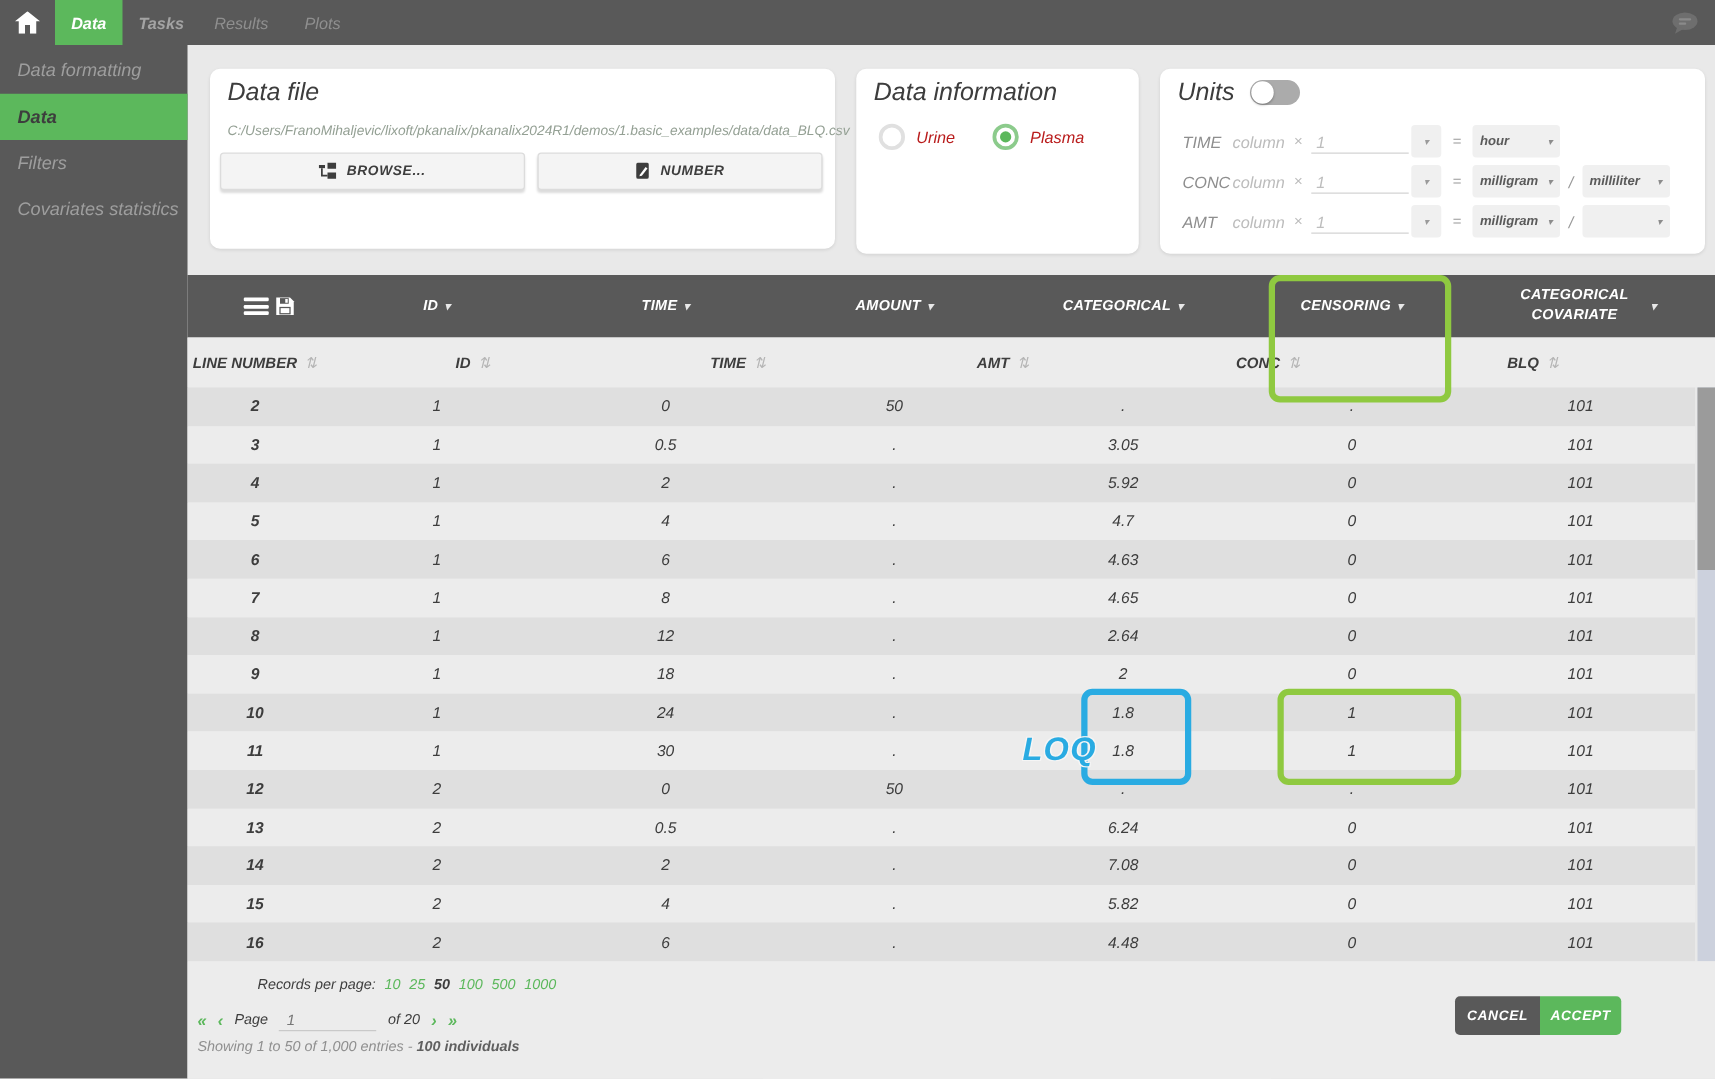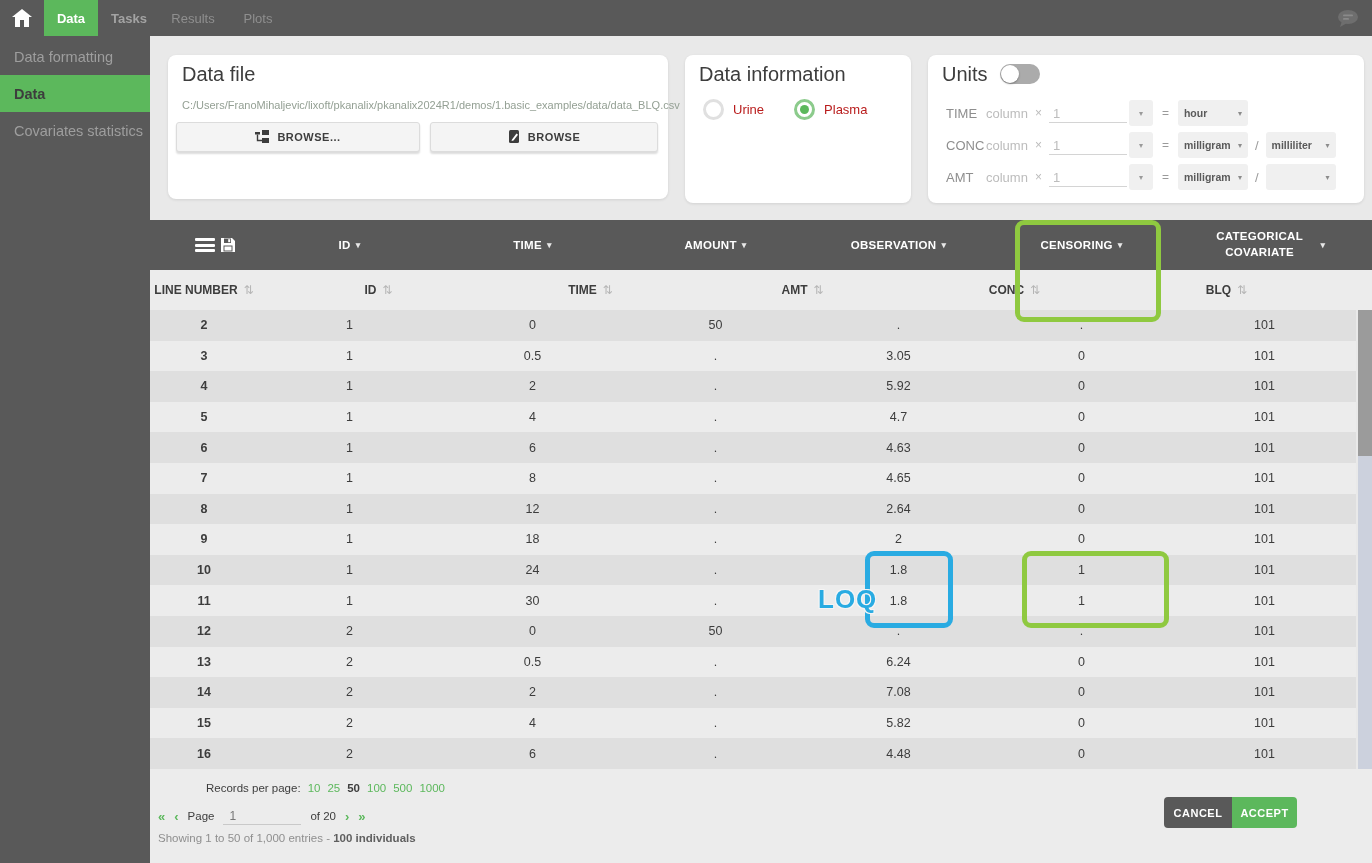--- a/index.html
+++ b/index.html
@@ -1,16 +1,16 @@
 <!DOCTYPE html>
 <html><head>
 <meta charset="utf-8">
 <style>
   html,body{margin:0;padding:0;background:#e9e9e9;font-family:"Liberation Sans",sans-serif;}
-  #app{position:relative;width:1372px;height:863px;overflow:hidden;background:#e9e9e9;}
+  #app{position:relative;width:1372px;height:863px;overflow:hidden;background:#e9e9e9;font-style:italic;}
 
   
   .topbar{position:absolute;left:0;top:0;width:1372px;height:36px;background:#595959;}
   .home-btn{position:absolute;left:10px;top:7px;width:24px;height:22px;display:flex;align-items:center;justify-content:center;cursor:pointer;}
   .tab{position:absolute;top:0;height:36px;display:flex;align-items:center;justify-content:center;font-size:13px;cursor:pointer;}
   .tab-data{left:44px;width:54px;background:#5cb85c;color:#fff;font-weight:bold;}
   .tab-tasks{left:104px;width:50px;color:#a3a3a3;font-weight:bold;}
   .tab-results{left:164px;width:58px;color:#8f8f8f;}
   .tab-plots{left:234px;width:48px;color:#8f8f8f;}
   .chat-icon{position:absolute;right:12px;top:9px;}
@@ -131,41 +131,42 @@
         <path d="M6 12 L4 18 L11 14 Z" fill="#6e6e6e"></path>
         <rect x="7" y="5.5" width="10" height="1.8" rx="0.9" fill="#8a8a8a"></rect>
         <rect x="7" y="9" width="6" height="1.8" rx="0.9" fill="#8a8a8a"></rect>
       </svg>
     </div>
   </div>
 
   <div class="sidebar">
     <div class="side-item">Data formatting</div>
     <div class="side-item active">Data</div>
+    <div class="side-item">Filters</div>
     <div class="side-item">Covariates statistics</div>
   </div>
 
   <div class="card" id="card-datafile">
     <div class="card-title">Data file</div>
     <div class="file-path">C:/Users/FranoMihaljevic/lixoft/pkanalix/pkanalix2024R1/demos/1.basic_examples/data/data_BLQ.csv</div>
     <div class="file-btn" id="btn-browse">
       <svg width="14" height="14" viewBox="0 0 14 14">
         <rect x="0" y="2" width="5" height="2.5" fill="#3d3d3d"></rect>
         <rect x="7" y="0" width="7" height="5" fill="#3d3d3d"></rect>
         <rect x="7" y="8" width="7" height="5" fill="#3d3d3d"></rect>
         <path d="M2.5 4.5 L2.5 10.5 L7 10.5" stroke="#3d3d3d" stroke-width="1.4" fill="none"></path>
       </svg>
       <span>BROWSE...</span>
     </div>
     <div class="file-btn" id="btn-format">
       <svg width="12" height="14" viewBox="0 0 12 14">
         <rect x="1" y="0" width="10" height="13" rx="1.5" fill="#3d3d3d"></rect>
         <path d="M4 9.5 L8.5 3.5 L10 4.8 L5.5 10.5 L3.5 11 Z" fill="#ffffff"></path>
       </svg>
-      <span>BROWSE</span>
+      <span>NUMBER</span>
     </div>
   </div>
 
   <div class="card" id="card-datainfo">
     <div class="card-title">Data information</div>
     <div class="radio-row">
       <div class="radio-opt radio-urine">
         <span class="radio"></span>
         <span class="radio-label">Urine</span>
       </div>
@@ -259,21 +260,21 @@
       </div>
     <div class="hcell">
         <span>TIME</span>
         <span class="caret">▾</span>
       </div>
     <div class="hcell">
         <span>AMOUNT</span>
         <span class="caret">▾</span>
       </div>
     <div class="hcell">
-        <span>OBSERVATION</span>
+        <span>CATEGORICAL</span>
         <span class="caret">▾</span>
       </div>
     <div class="hcell">
         <span>CENSORING</span>
         <span class="caret">▾</span>
       </div>
     <div class="hcell">
         <span class="hcell-wrap">CATEGORICAL COVARIATE</span>
         <span class="caret">▾</span>
       </div>

